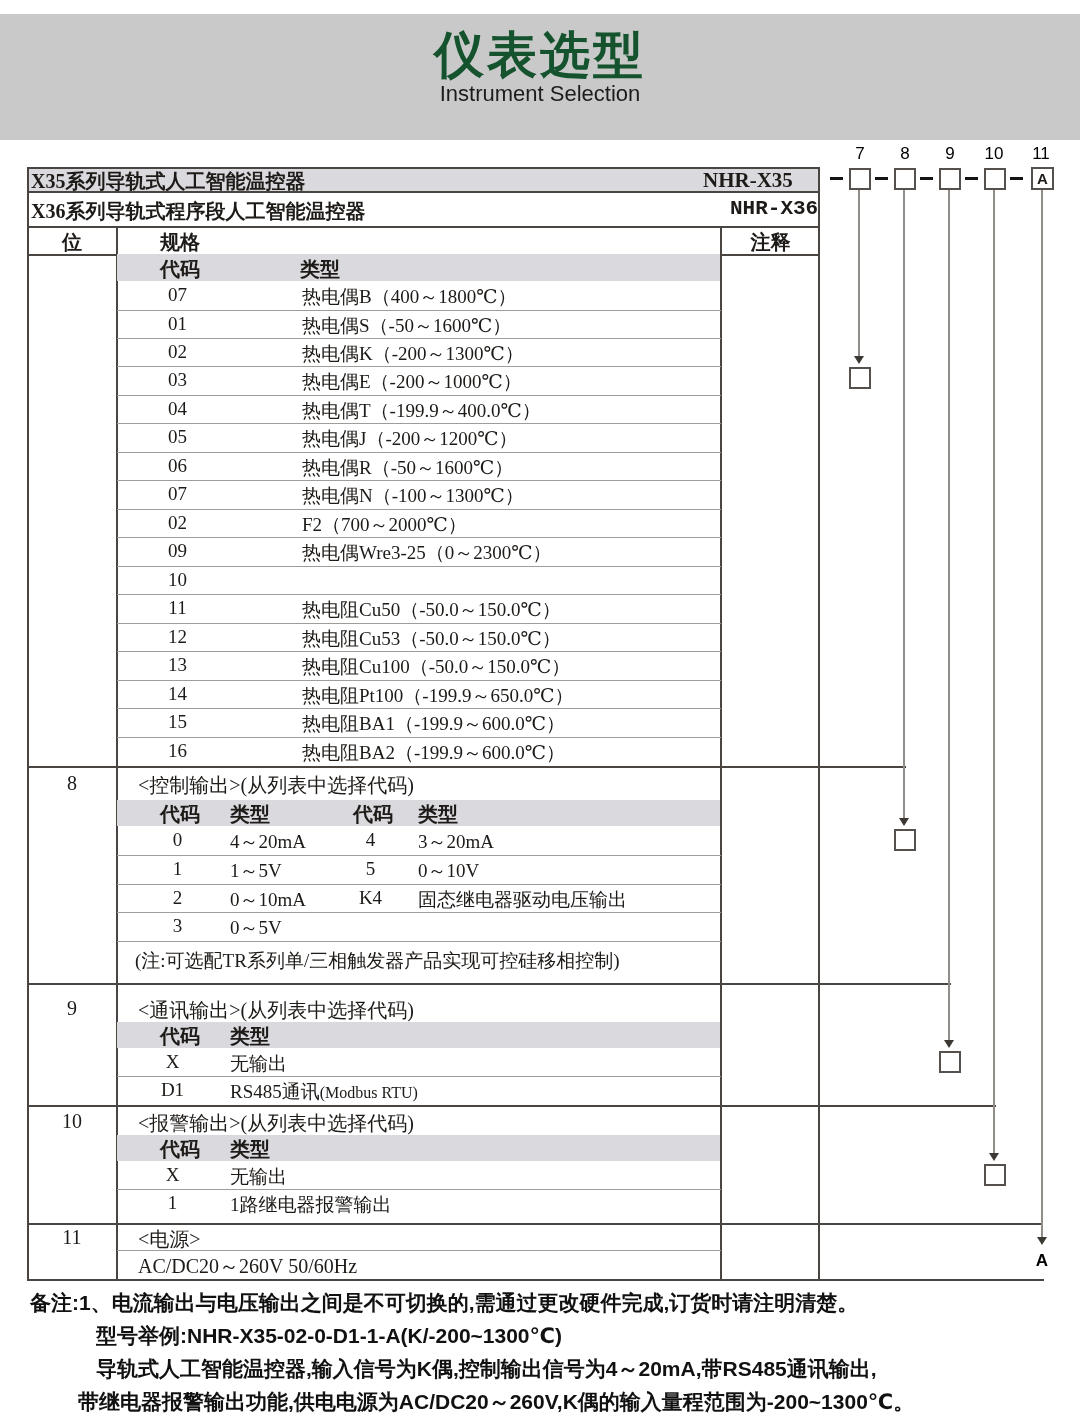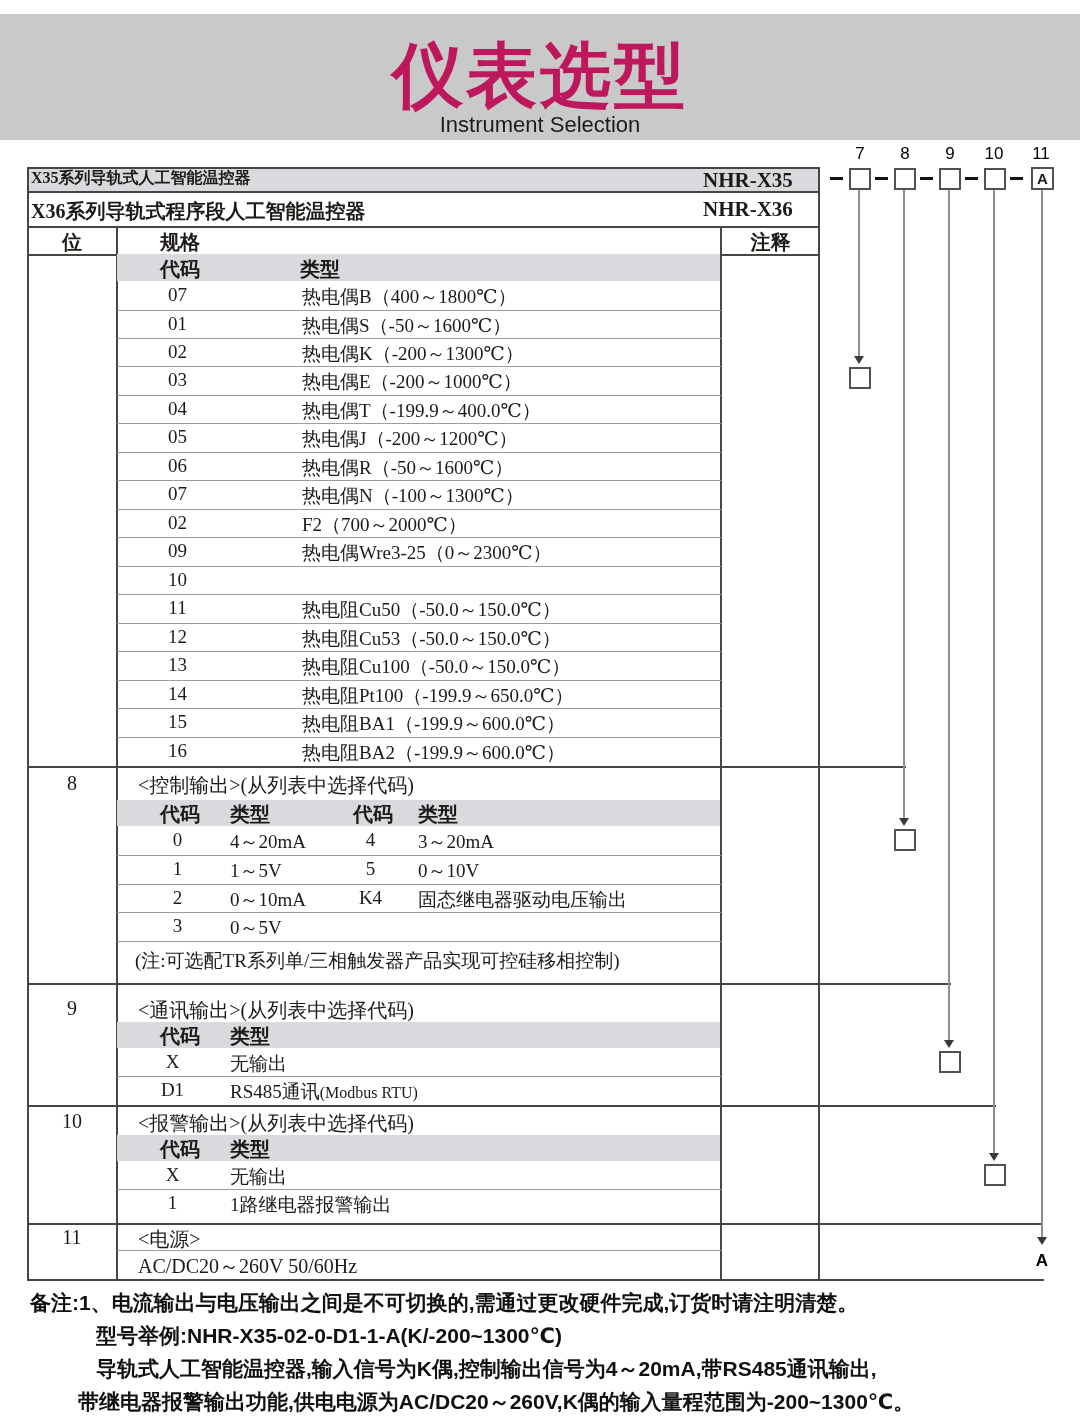--- a/index.html
+++ b/index.html
@@ -1,21 +1,21 @@
 <!DOCTYPE html>
 <html><head>
 <meta charset="utf-8">
 <style>
   html,body{margin:0;padding:0;background:#ffffff;}
   .page{position:relative;width:1080px;height:1421px;background:#ffffff;overflow:hidden;
         font-family:"Liberation Serif","DejaVu Serif",serif;color:#1d1a17;}
   
   .band{position:absolute;left:0;top:14px;width:1080px;height:126px;background:#c9c9c9;text-align:center;}
-  .band .t{margin-top:26px;font-family:"Liberation Sans","DejaVu Sans",sans-serif;
-           font-weight:900;font-size:71px;line-height:1.0;letter-spacing:3px;color:#be185d;}
+  .band .t{margin-top:16px;font-family:"Liberation Sans","DejaVu Sans",sans-serif;
+           font-weight:900;font-size:50px;line-height:1.0;letter-spacing:3px;color:#14532d;}
   .band .s{margin-top:1px;font-family:"Liberation Sans","DejaVu Sans",sans-serif;
            font-size:22px;color:#1c1c1c;letter-spacing:0px;}
   .hl{position:absolute;height:2px;background:#4a4541;}
   .hll{position:absolute;height:1px;background:#a09c98;}
   .vl{position:absolute;width:2px;background:#4a4541;}
   .grayband{position:absolute;background:#d9d9de;}
   .txt{position:absolute;font-size:19px;white-space:nowrap;}
   .b{font-weight:bold;}
   .cell-code{position:absolute;width:55px;text-align:center;}
   .modbus{font-size:16px;}
@@ -37,24 +37,24 @@
 <body>
 
 <div class="page">
 
   <div class="band">
     <div class="t">仪表选型</div>
     <div class="s">Instrument Selection</div>
   </div>
 
   <div class="grayband" style="left:28px;top:168px;width:791px;height:23px;"></div>
-  <div class="txt b" style="left:31px;top:168px;font-size:16px;">X35系列导轨式人工智能温控器</div>
+  <div class="txt b" style="left:31px;top:168px;font-size:20px;">X35系列导轨式人工智能温控器</div>
   <div class="txt b" style="left:703px;top:168px;font-size:21px;">NHR-X35</div>
   <div class="txt b" style="left:31px;top:198px;font-size:20px;">X36系列导轨式程序段人工智能温控器</div>
-  <div class="txt b" style="left:703px;top:197px;font-size:21px;">NHR-X36</div>
+  <div class="txt b" style="left:730px;top:197px;font-size:21px;font-family:Liberation Mono, monospace;">NHR-X36</div>
 
   <div class="txt b" style="left:27px;top:229px;width:90px;text-align:center;font-size:20px;">位</div>
   <div class="txt b" style="left:160px;top:229px;font-size:20px;">规格</div>
   <div class="txt b" style="left:721px;top:229px;width:99px;text-align:center;font-size:20px;">注释</div>
 
   <div class="vl" style="left:27px;top:167px;height:1113px;"></div>
   <div class="vl" style="left:818px;top:167px;height:1113px;"></div>
   <div class="vl" style="left:116px;top:226px;height:1054px;"></div>
   <div class="vl" style="left:720px;top:226px;height:1054px;"></div>
 

